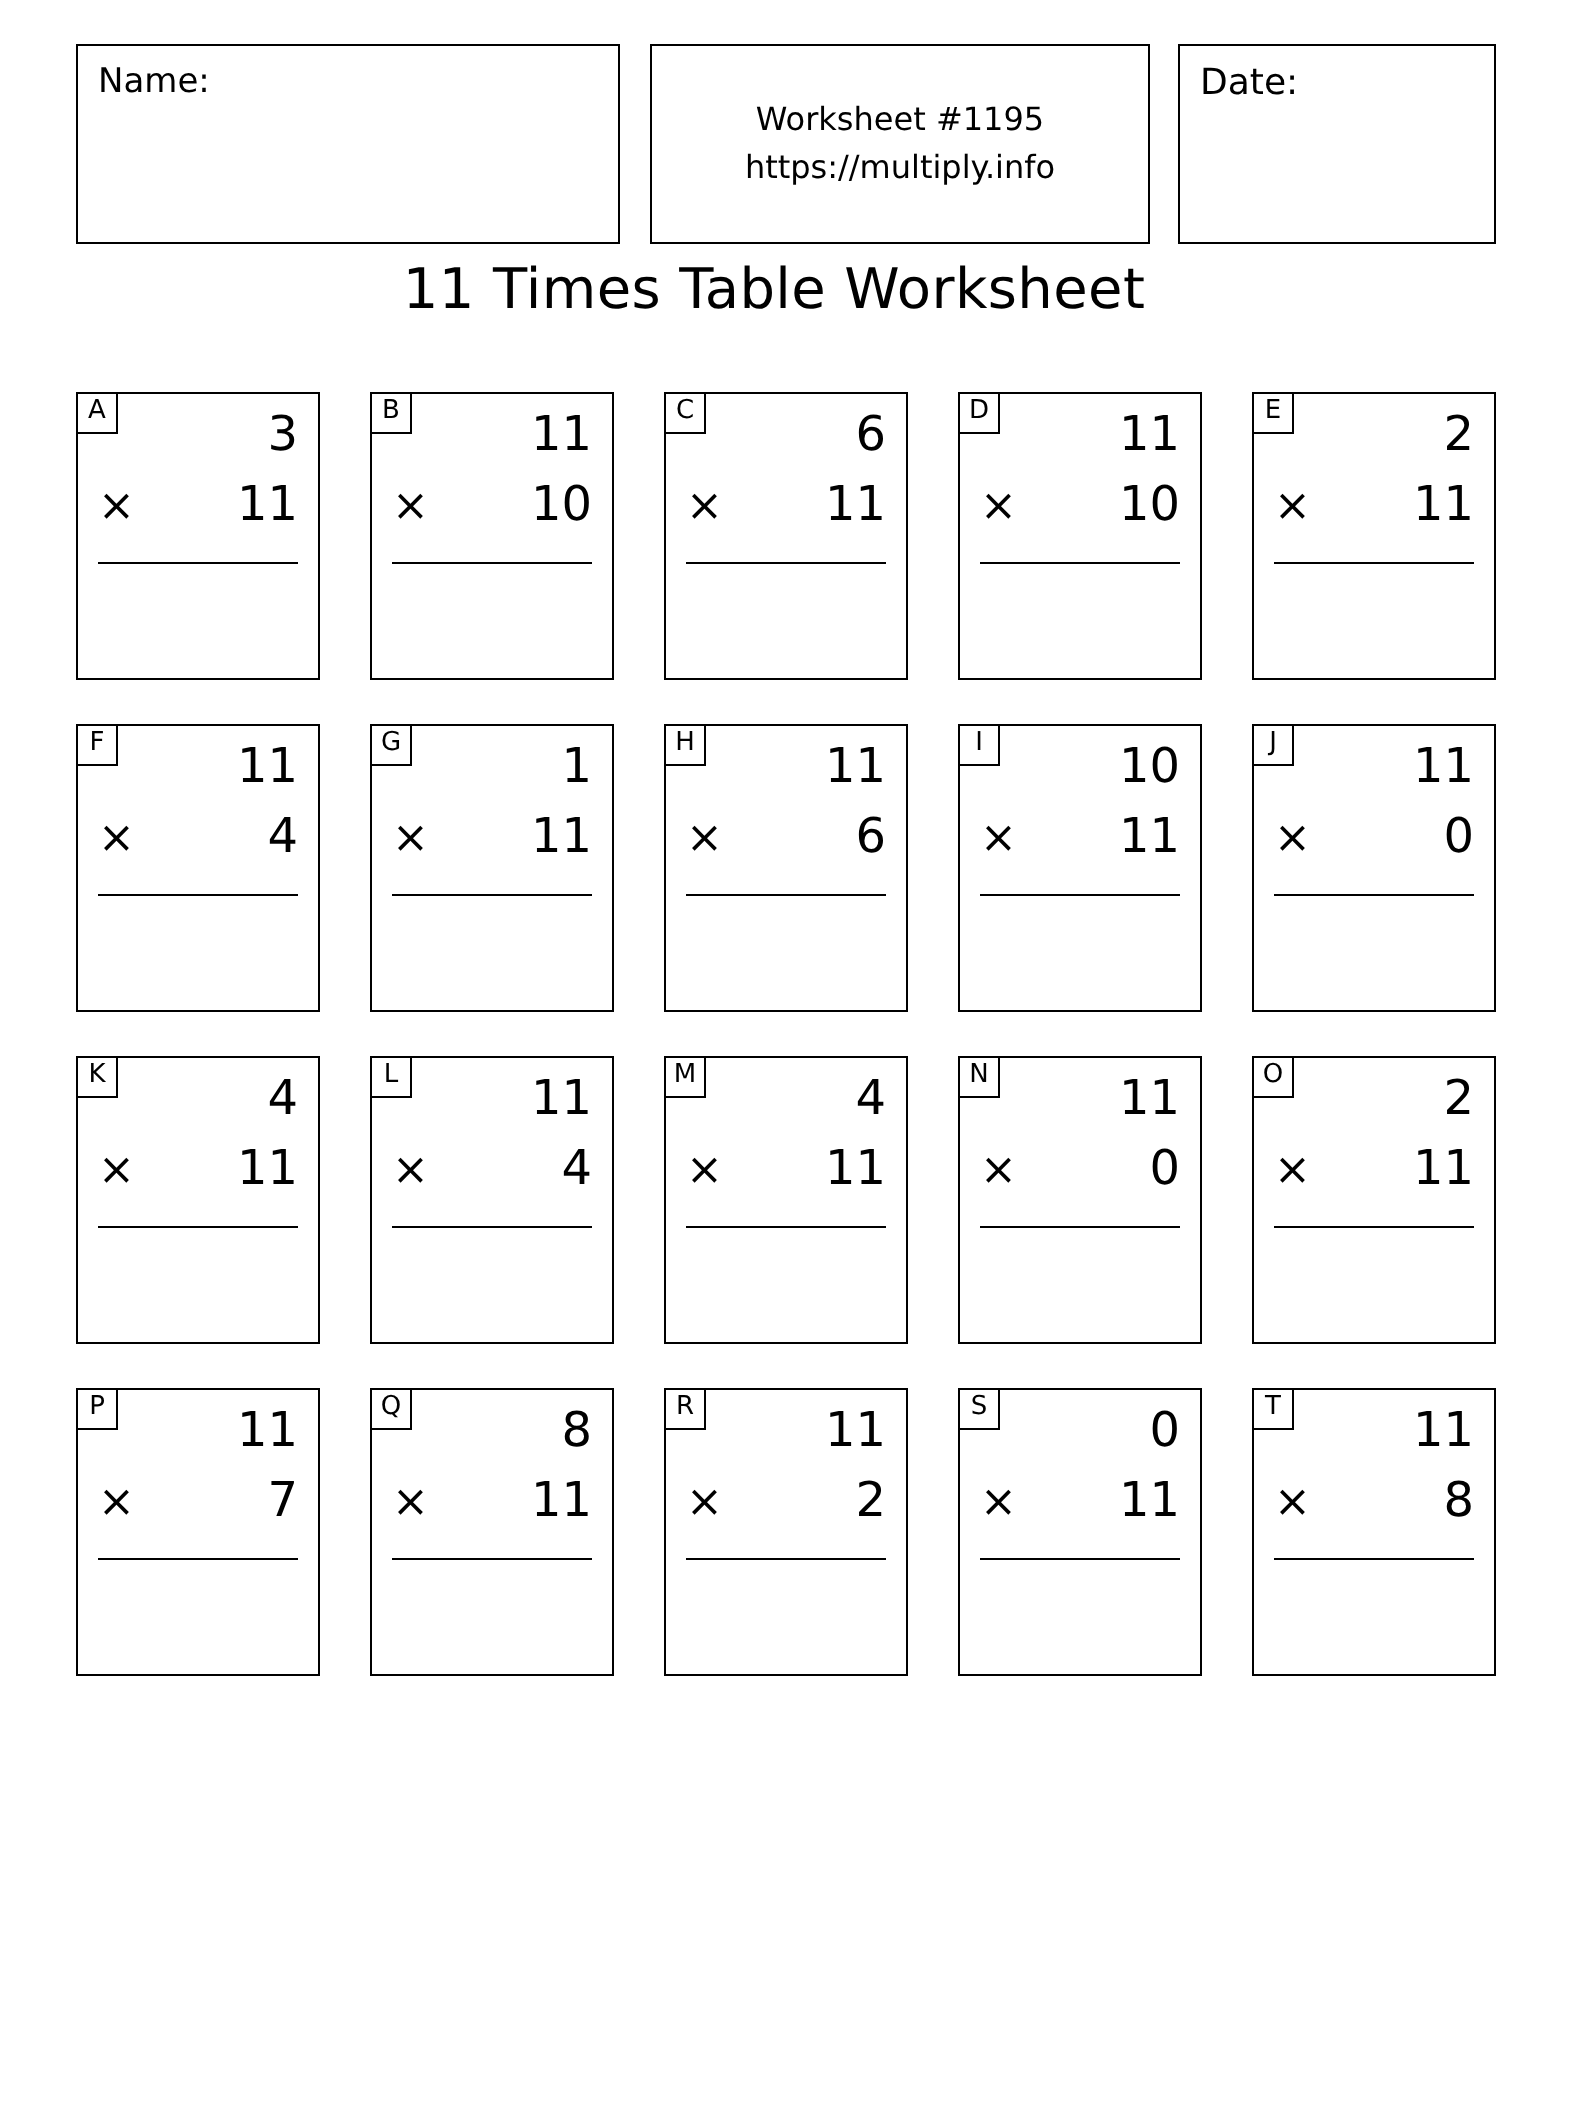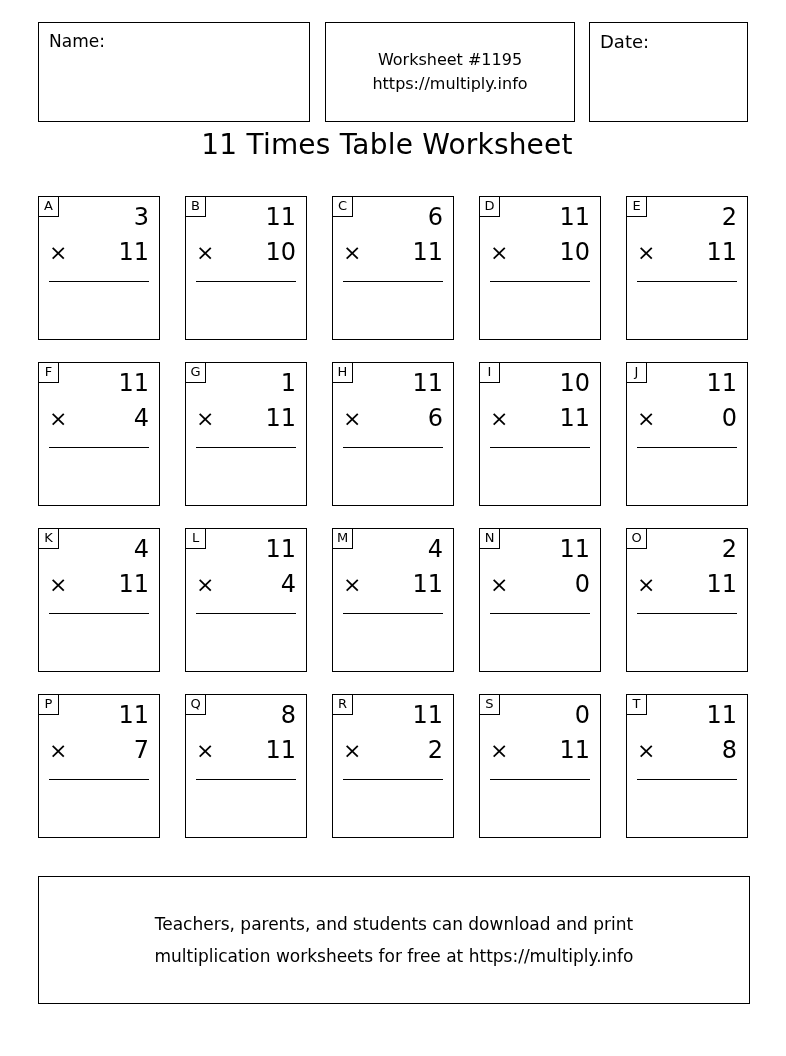--- a/index.html
+++ b/index.html
@@ -459,18 +459,14 @@
           </div>
           <div class="row">
             <span class="op">×</span>
             <span class="num">8</span>
           </div>
         </div>
         <div class="rule"></div>
       </div>
     </div>
 
-  <div class="footer">
-    <div>Teachers, parents, and students can download and print</div>
-    <div>multiplication worksheets for free at https://multiply.info</div>
-  </div>
 
 </div>
 
 </body></html>

